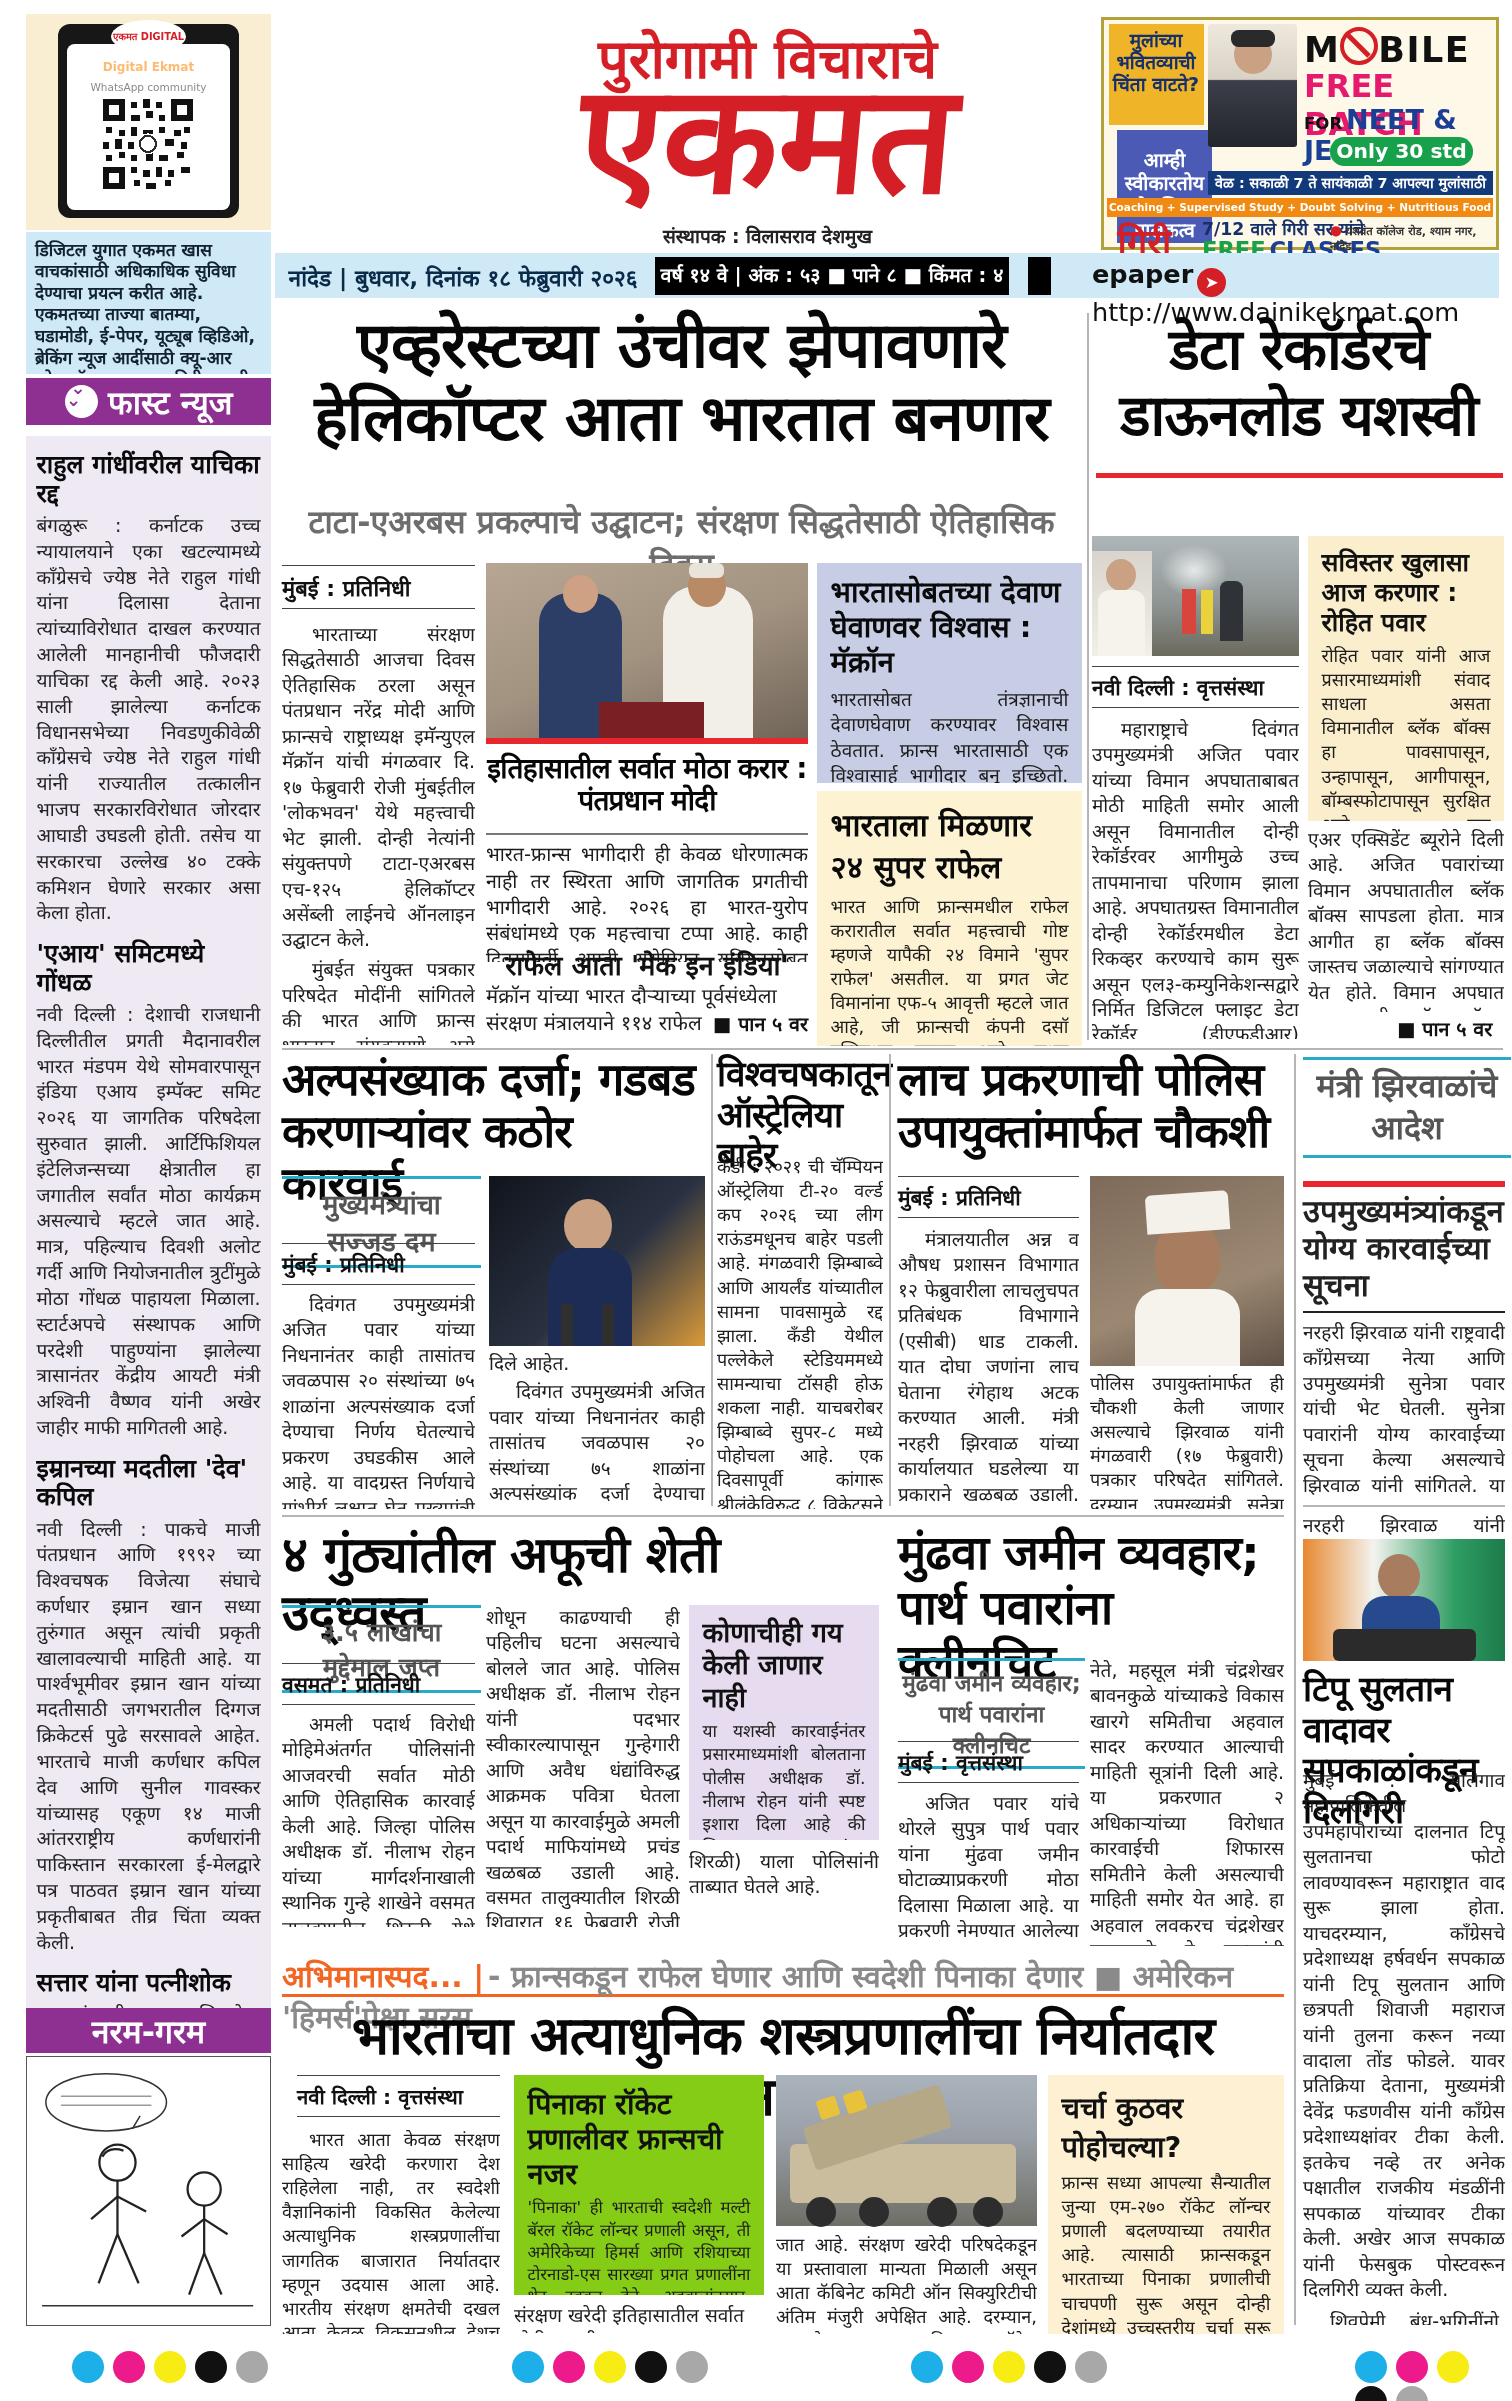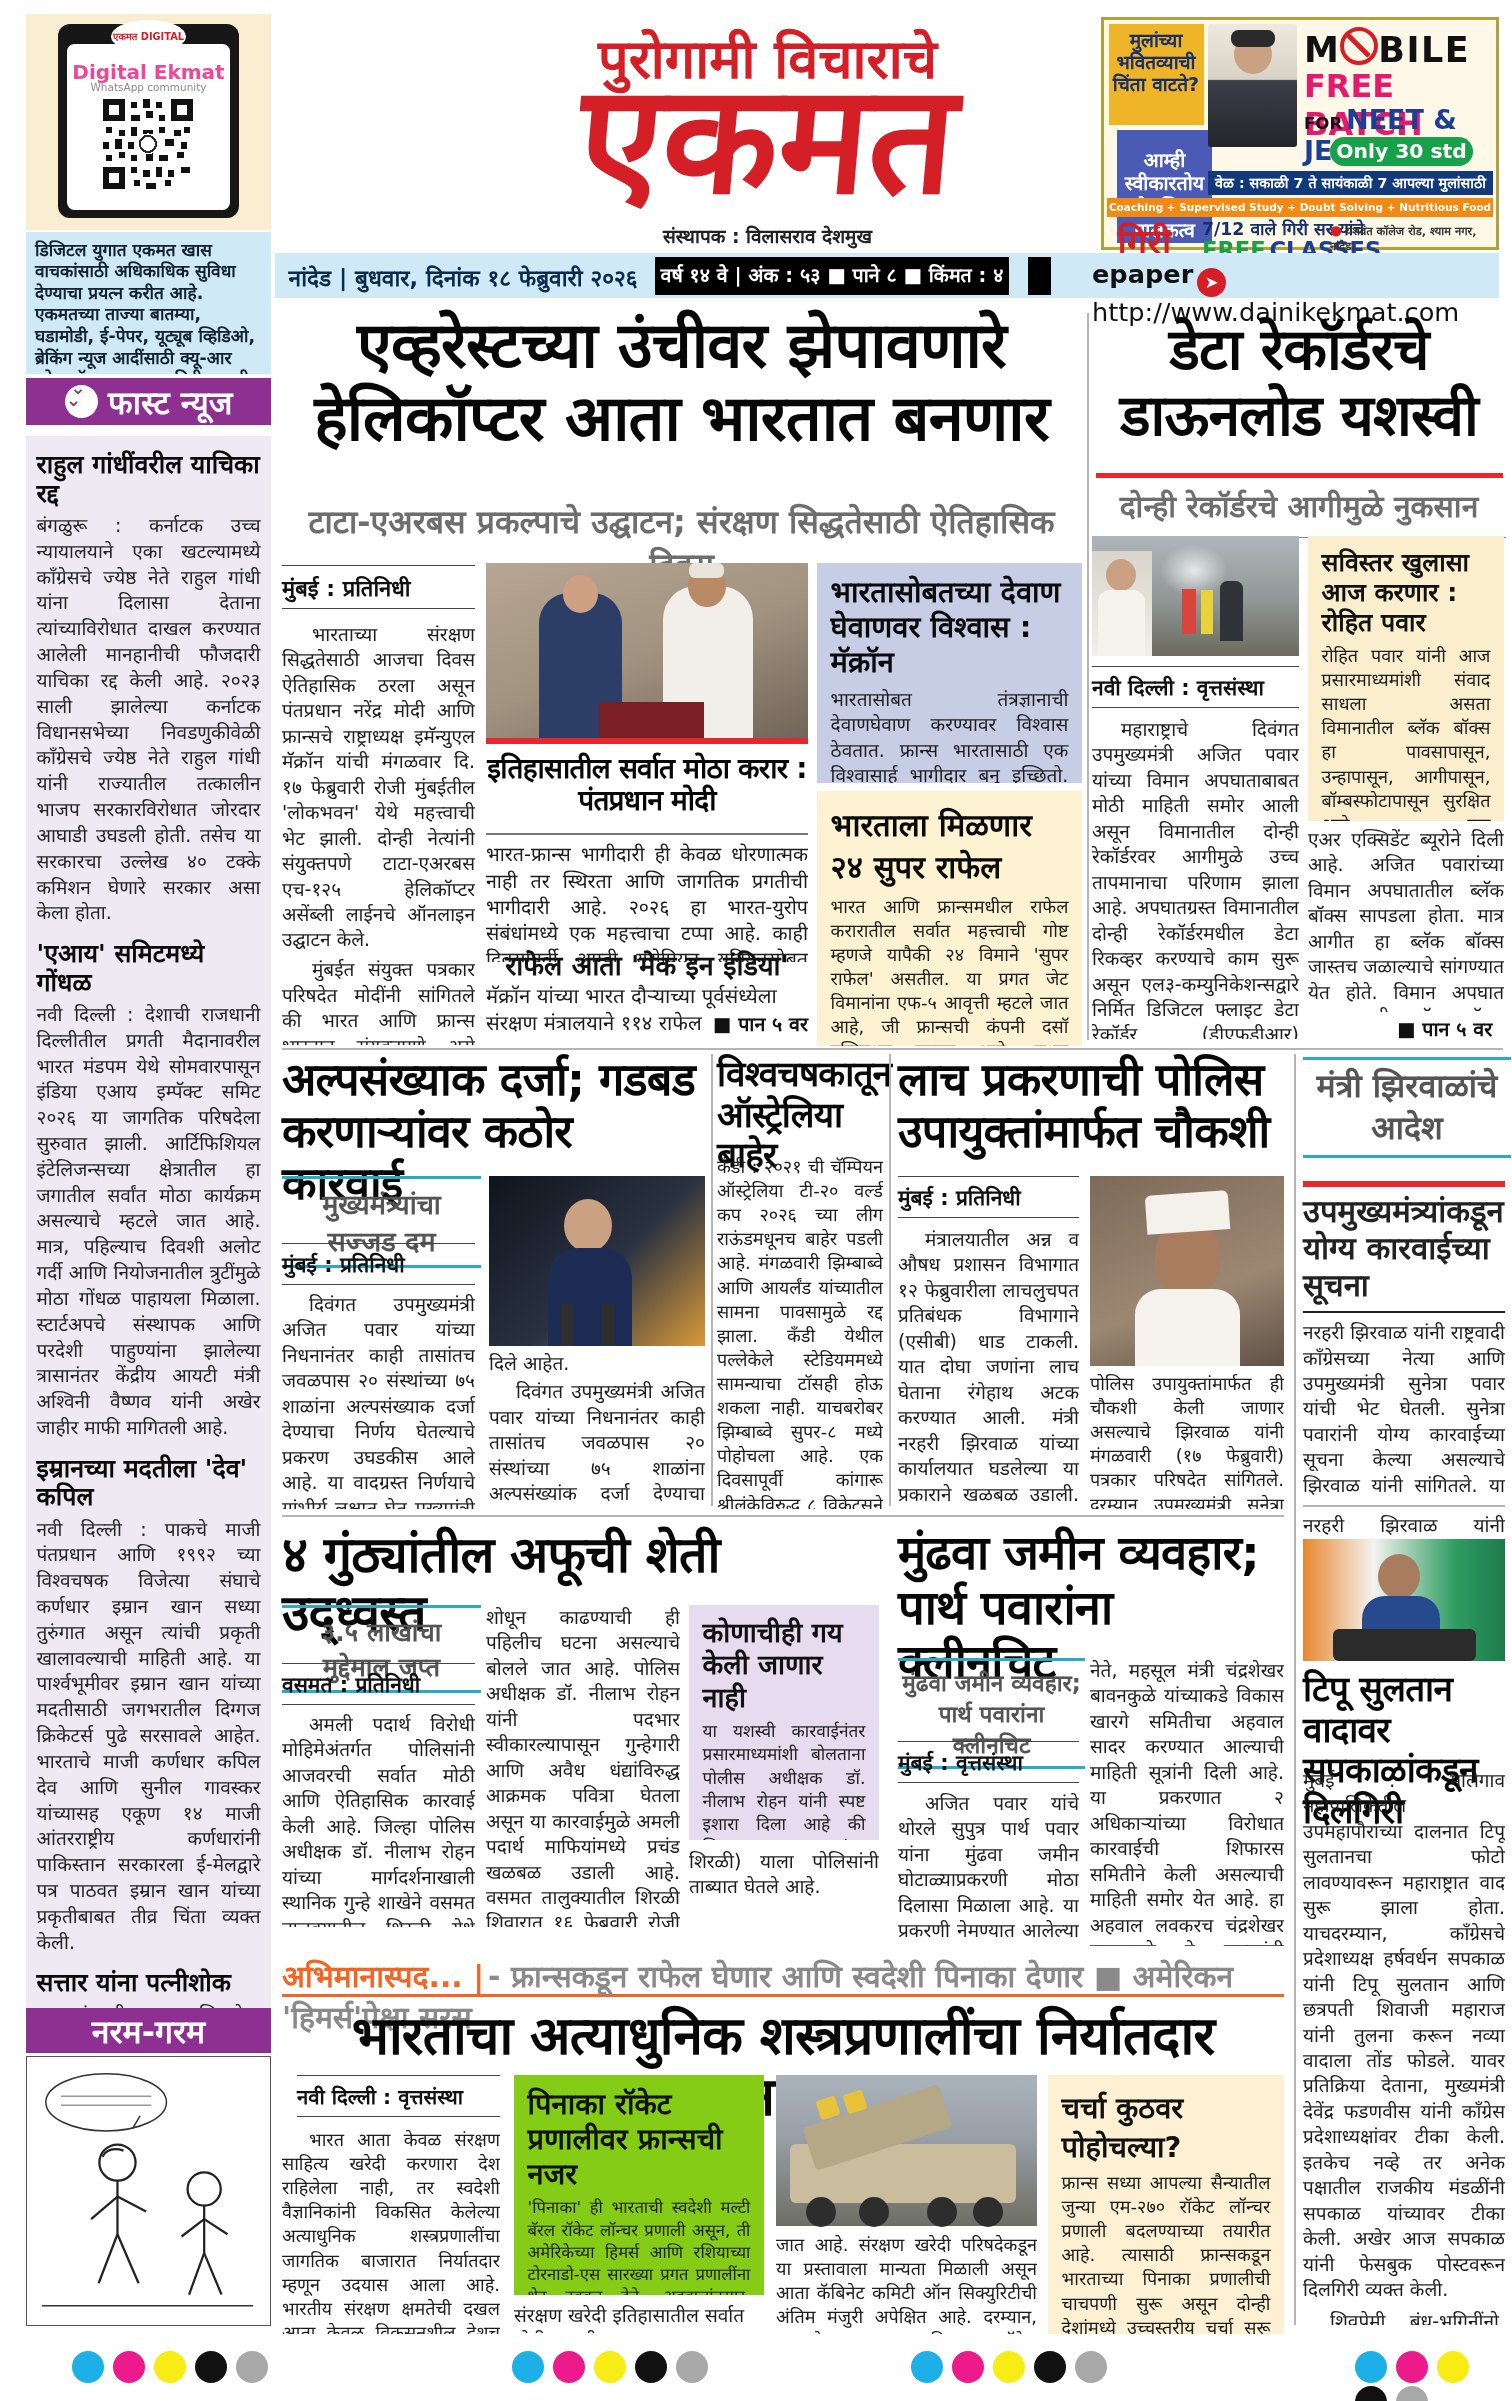--- a/index.html
+++ b/index.html
@@ -31,21 +31,21 @@
 </style>
 </head>
 <body>
 
 <div id="page">
 
   <div class="abs" style="left:26px;top:13.6px;width:245px;height:216px;background:#f9edd2;">
     <div class="abs" style="left:32px;top:10.5px;width:181px;height:194px;background:#171717;border-radius:12px;">
       <div class="abs" style="left:9px;top:19.6px;width:163px;height:166px;background:#ffffff;border-radius:7.5px;"></div>
       <div class="abs ctr" style="left:53px;top:-4.5px;width:75px;height:33px;background:#ffffff;border-radius:50%;color:#d41f26;font-weight:bold;font-size:9.8px;line-height:33px;">एकमत DIGITAL</div>
-      <div class="abs ctr bold" style="left:9px;top:36px;width:163px;font-size:20px;color:#ec4899;">Digital Ekmat</div>
+      <div class="abs ctr bold" style="left:9px;top:36px;width:163px;font-size:12px;color:#fdba74;">Digital Ekmat</div>
       <div class="abs ctr" style="left:9px;top:57px;width:163px;font-size:10.5px;color:#8a8a8a;">WhatsApp community</div>
       <svg class="abs" style="left:45px;top:75px;" width="90" height="90" viewBox="0 0 29 29" shape-rendering="crispEdges">
         <rect width="29" height="29" fill="#fff"></rect>
         <g fill="#111">
           <rect x="0" y="0" width="7" height="7"></rect>
             <rect x="22" y="0" width="7" height="7"></rect>
             <rect x="0" y="22" width="7" height="7"></rect>
           <rect x="2" y="2" width="3" height="3" fill="#fff"></rect>
             <rect x="24" y="2" width="3" height="3" fill="#fff"></rect>
             <rect x="2" y="24" width="3" height="3" fill="#fff"></rect>
@@ -224,21 +224,20 @@
     <div class="body-txt just" style="margin-top:7.5px;font-size:19px;">भारतासोबत तंत्रज्ञानाची देवाणघेवाण करण्यावर विश्वास ठेवतात. फ्रान्स भारतासाठी एक विश्वासार्ह भागीदार बनू इच्छितो. फ्रान्स भारतासोबत तंत्रज्ञानाची देवाणघेवाण करण्यावर विश्वास ठेवत असल्याचे फ्रान्सचे अध्यक्ष इमॅन्युएल मॅक्रॉन यांनी म्हटले. मॅक्रॉन असेही म्हणाले की फ्रान्स धोरणात्मक स्वायत्ततेवर विश्वास ठेवतो, म्हणजेच स्वतःचे निर्णय घेण्यावर आणि स्वतंत्र धोरणांचा अवलंब करण्यावर.</div>
   </div>
 
   <div class="abs box-pad clip" style="left:817px;top:791px;width:265px;height:255px;background:#fdf3d2;box-sizing:border-box;">
     <div class="bold" style="font-size:31px;color:#0a0a0a;">भारताला मिळणार २४ सुपर राफेल</div>
     <div class="body-txt just" style="margin-top:7.5px;font-size:18px;">भारत आणि फ्रान्समधील राफेल करारातील सर्वात महत्त्वाची गोष्ट म्हणजे यापैकी २४ विमाने 'सुपर राफेल' असतील. या प्रगत जेट विमानांना एफ-५ आवृत्ती म्हटले जात आहे, जी फ्रान्सची कंपनी दसॉ एव्हिएशन बनवत आहे. सध्या भारतीय हवाई दलाकडे जी राफेल विमाने आहेत, ती एफ-३ प्रकारची आहेत आणि त्यांना ४.५ जनरेशनची लढाऊ विमाने मानले जाते. यात स्टेल्थ वैशिष्ट्ये आणि अणुबॉम्ब वाहून नेण्याची क्षमता देखील आहे. नवीन करारामध्ये मिळणारी बहुतेक जेट विमाने एफ-४ आवृत्तीची असतील, जी अधिक प्रगत प्रणाली आणि अद्ययावित तंत्रज्ञानासह येतील.</div>
   </div>
 
   <div class="abs ctr headline" style="left:1092px;top:316px;width:414px;font-size:57px;">डेटा रेकॉर्डरचे डाऊनलोड यशस्वी</div>
   <div class="abs red-rule" style="left:1096px;top:473px;width:407px;height:4.5px;"></div>
-  <div class="abs ctr gray-sub" style="left:1092px;top:485px;width:414px;font-size:30px;border-bottom:1.5px solid #888;padding-bottom:10.5px;">दोन्ही रेकॉर्डरचे आगीमुळे नुकसान</div>
 
   <div class="abs" style="left:1092px;top:536px;width:207px;height:120px;background:linear-gradient(180deg,#aeb6ba 0%,#8f9694 55%,#6b6a5d 100%);">
     <div class="abs" style="left:68px;top:7.5px;width:68px;height:53px;background:radial-gradient(ellipse,#e6e9ea 0%,rgba(230,233,234,0) 70%);"></div>
     <div class="abs" style="left:90px;top:53px;width:13.6px;height:45px;background:#d8453c;"></div>
     <div class="abs" style="left:109px;top:54px;width:12px;height:44px;background:#e9d23c;"></div>
     <div class="abs" style="left:128px;top:45px;width:22.6px;height:60px;background:#2f3338;border-radius:7.5px 7.5px 0 0;"></div>
     <div class="abs" style="left:0px;top:15px;width:60px;height:105px;background:linear-gradient(180deg,#d9d5cc,#f1efe8);"></div>
     <div class="abs" style="left:13.6px;top:22.6px;width:30px;height:32px;background:#caa183;border-radius:50%;"></div>
     <div class="abs" style="left:6px;top:54px;width:47px;height:66px;background:#f5f3ec;border-radius:12px 12px 0 0;"></div>
   </div>

